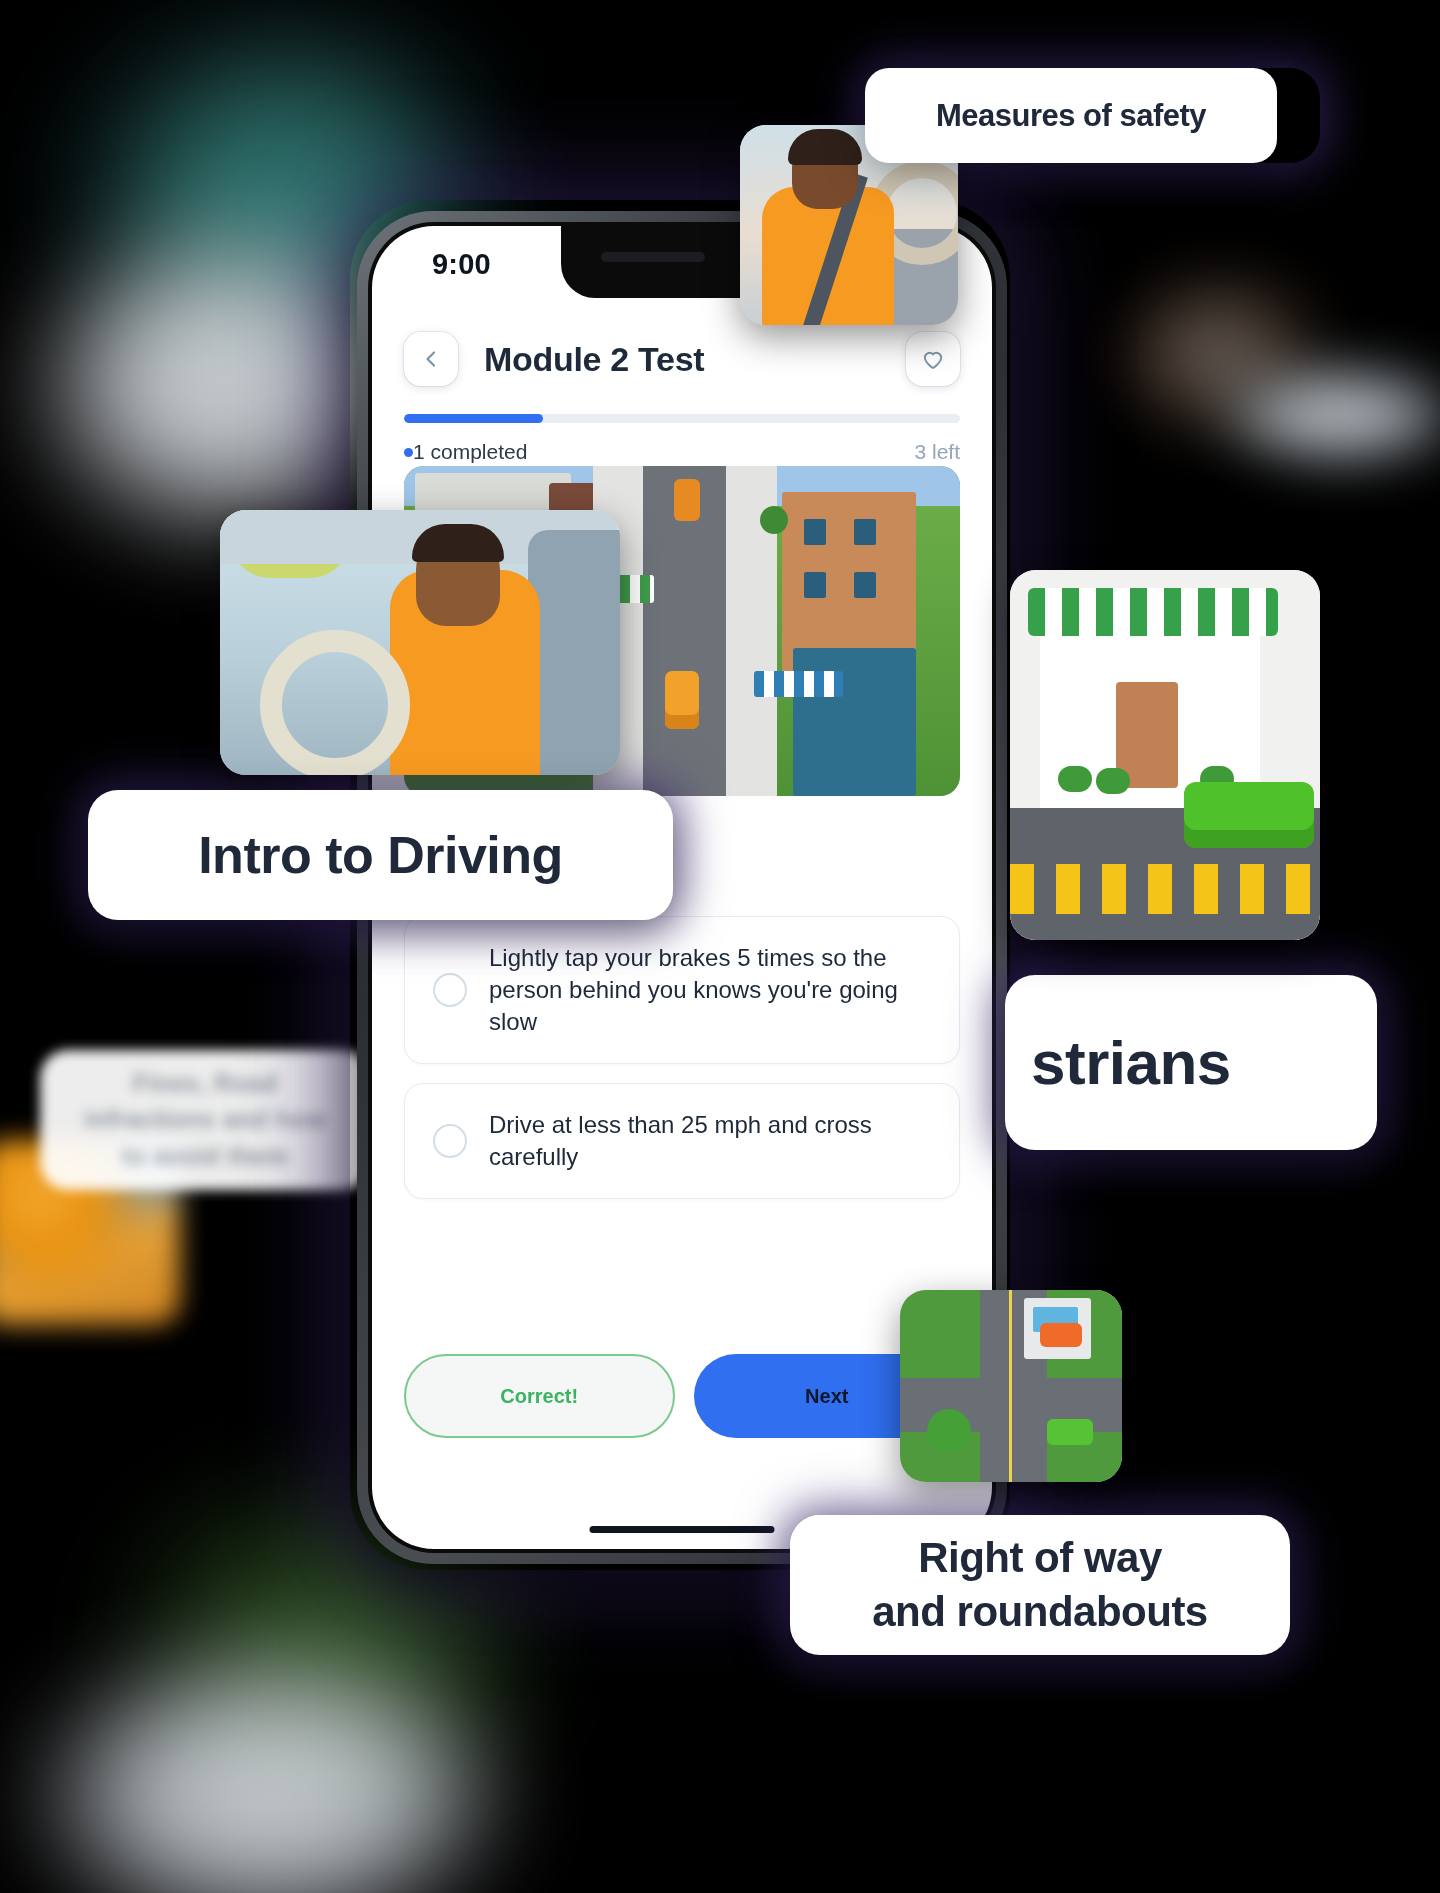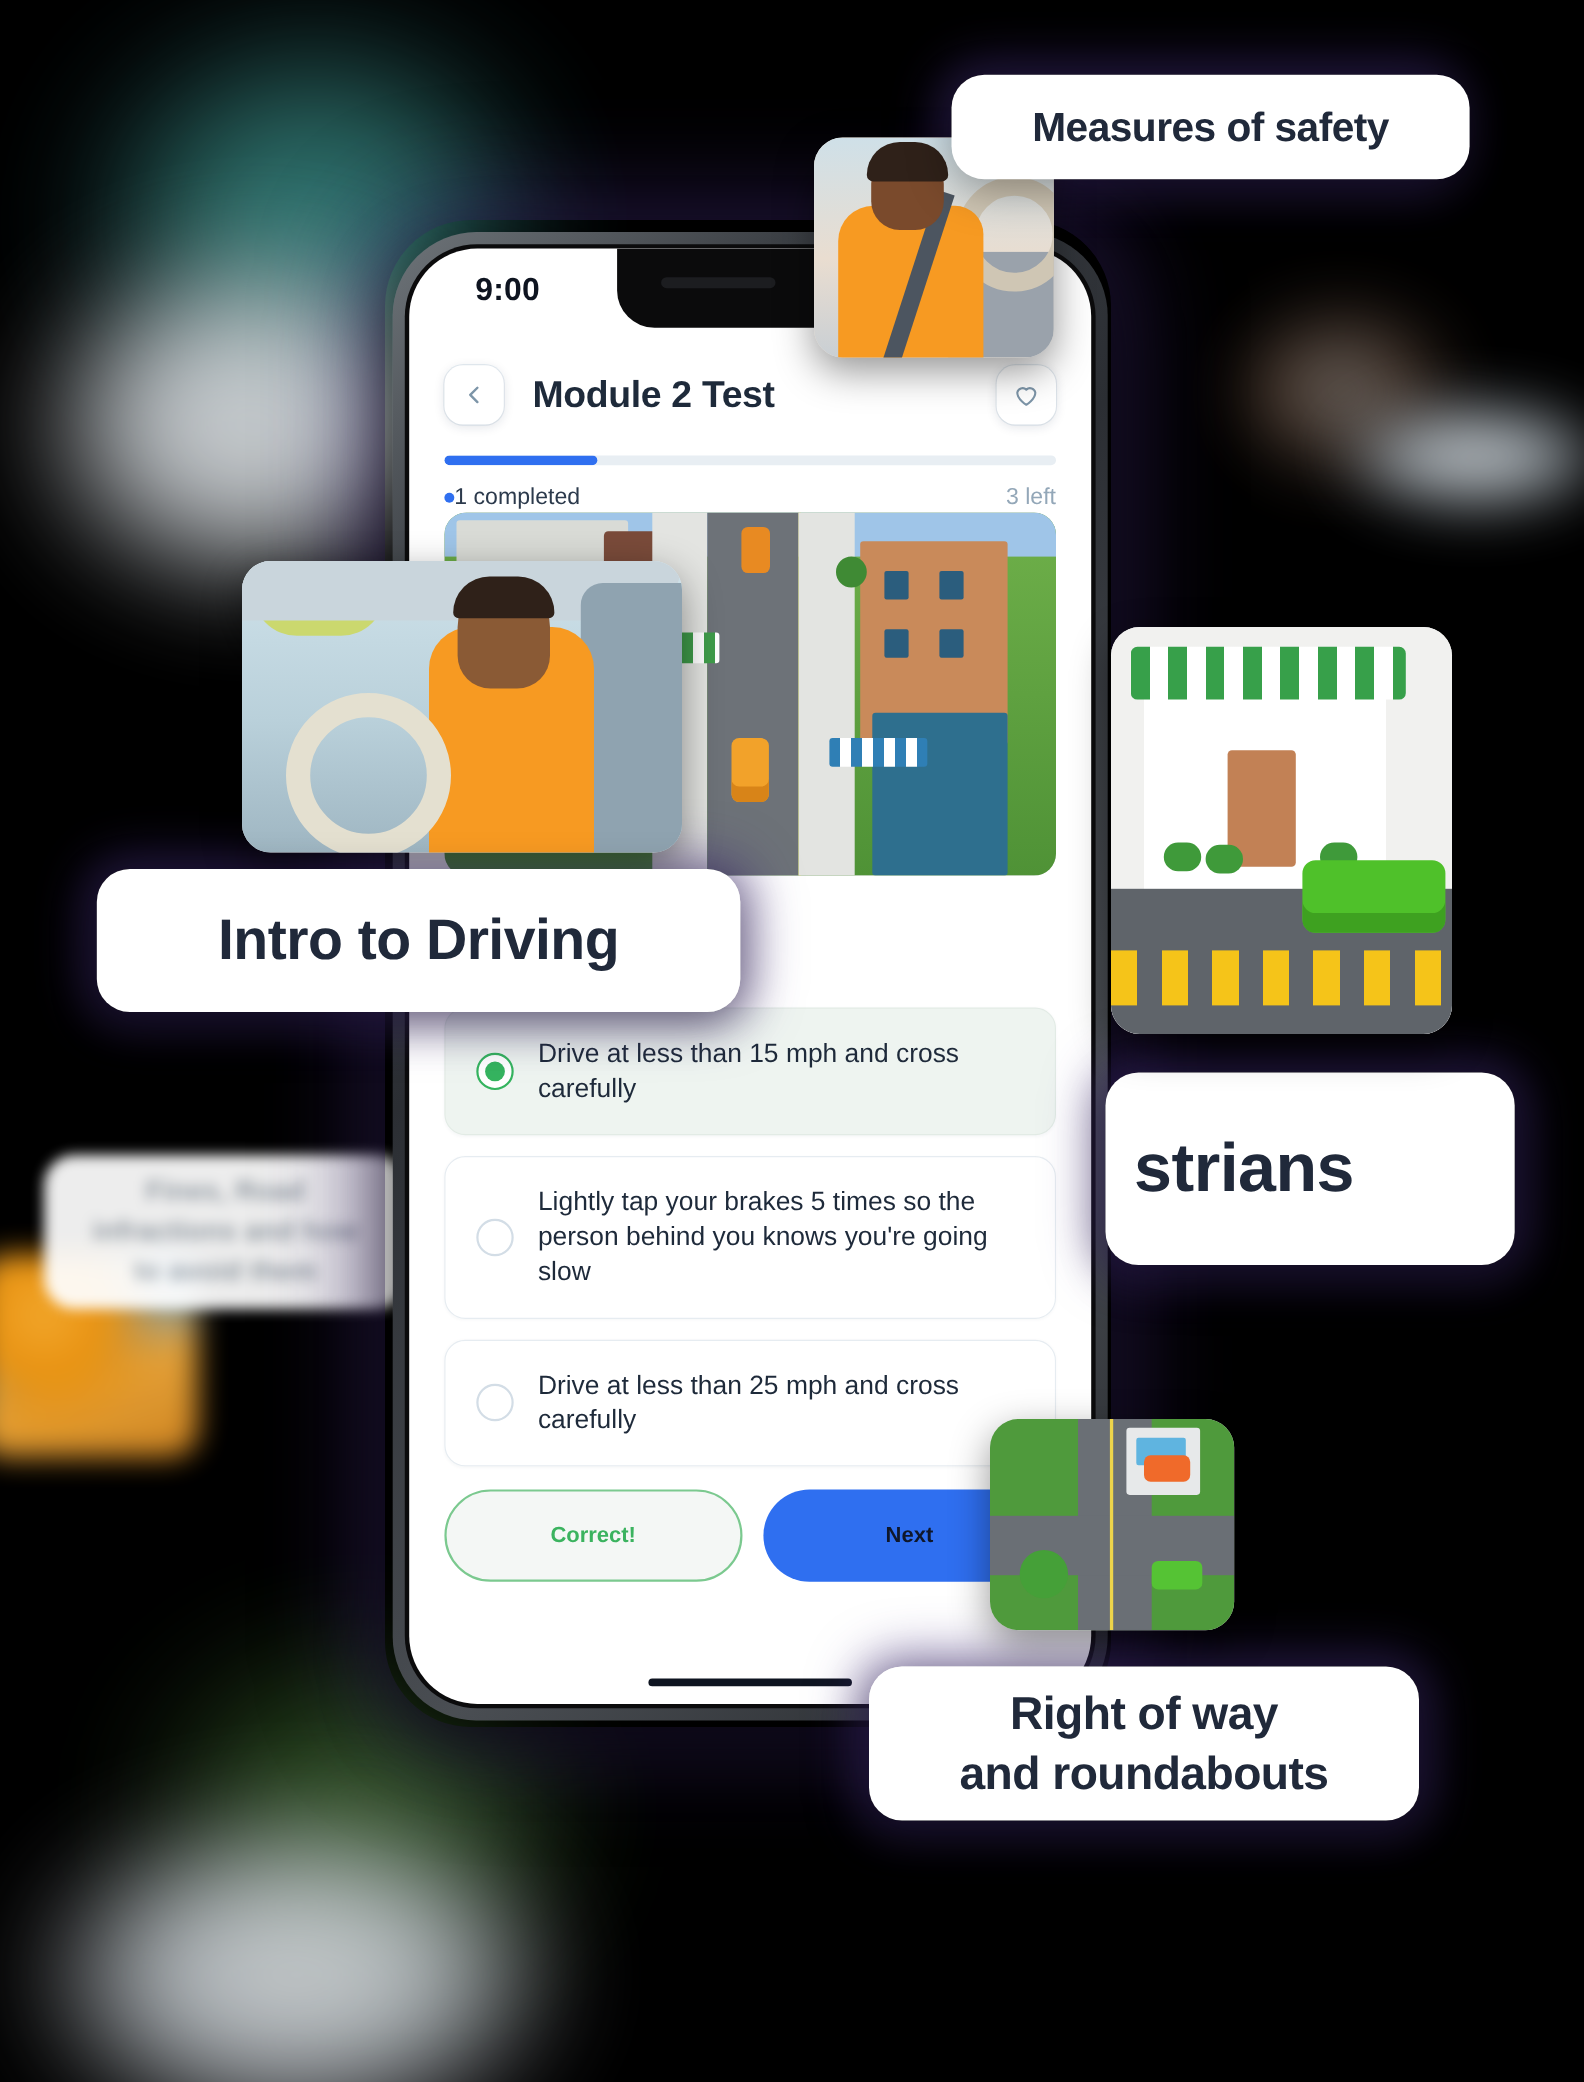--- a/index.html
+++ b/index.html
@@ -182,21 +182,21 @@
   .it-car1 { position:absolute; left:63%; top:17%; width:42px; height:24px; background:#f06a2a; border-radius:6px;}
   .it-car2 { position:absolute; left:66%; top:67%; width:46px; height:26px; background:#55c334; border-radius:6px;}
   .it-tree { position:absolute; left:12%; top:62%; width:44px; height:44px; border-radius:50%; background:#45a038;}
 
   
   .chip { position:absolute; background:#fff; border-radius:30px;
     display:flex; align-items:center; justify-content:center; text-align:center;
     color:#20293a; font-weight:700; letter-spacing:-.5px;
     box-shadow: 0 10px 40px rgba(0,0,0,.35); z-index:30; }
 
-  .chip-safety   { left:865px; top:68px;  width:471px; height:95px;  font-size:37px; }
+  .chip-safety   { left:865px; top:68px;  width:412px; height:95px;  font-size:31px;border-radius:24px; }
   .chip-intro    { left:88px;  top:790px; width:585px; height:130px; font-size:52px; z-index:31; }
   .chip-ped      { left:1005px;top:975px; width:372px; height:175px; font-size:62px;
                    justify-content:flex-start; padding-left:26px; overflow:hidden; z-index:18; }
   .chip-right    { left:790px; top:1515px;width:500px; height:140px; font-size:42px;
                    line-height:1.28; z-index:29; }
 
   .chip-glow { position:absolute; border-radius:30px; z-index:17;
     box-shadow: 0 0 44px 12px rgba(70,48,128,.55); }
 </style>
 </head>
@@ -304,24 +304,20 @@
             <div class="car-o2"></div>
             <div class="tree" style="left:24%;top:16%;"></div>
             <div class="tree" style="left:14%;top:34%;"></div>
             <div class="tree" style="left:64%;top:12%;"></div>
           </div>
         </div>
 
         <div class="q-text">...do at a blind</div>
 
         <div class="options" id="options">
-            <div class="opt selected">
-              <div class="radio on"></div>
-              <div class="opt-label">Drive at less than 15 mph and cross carefully</div>
-            </div>
             <div class="opt">
               <div class="radio"></div>
               <div class="opt-label">Lightly tap your brakes 5 times so the person behind you knows you're going slow</div>
             </div>
             <div class="opt">
               <div class="radio"></div>
               <div class="opt-label">Drive at less than 25 mph and cross carefully</div>
             </div>
           </div>
 

